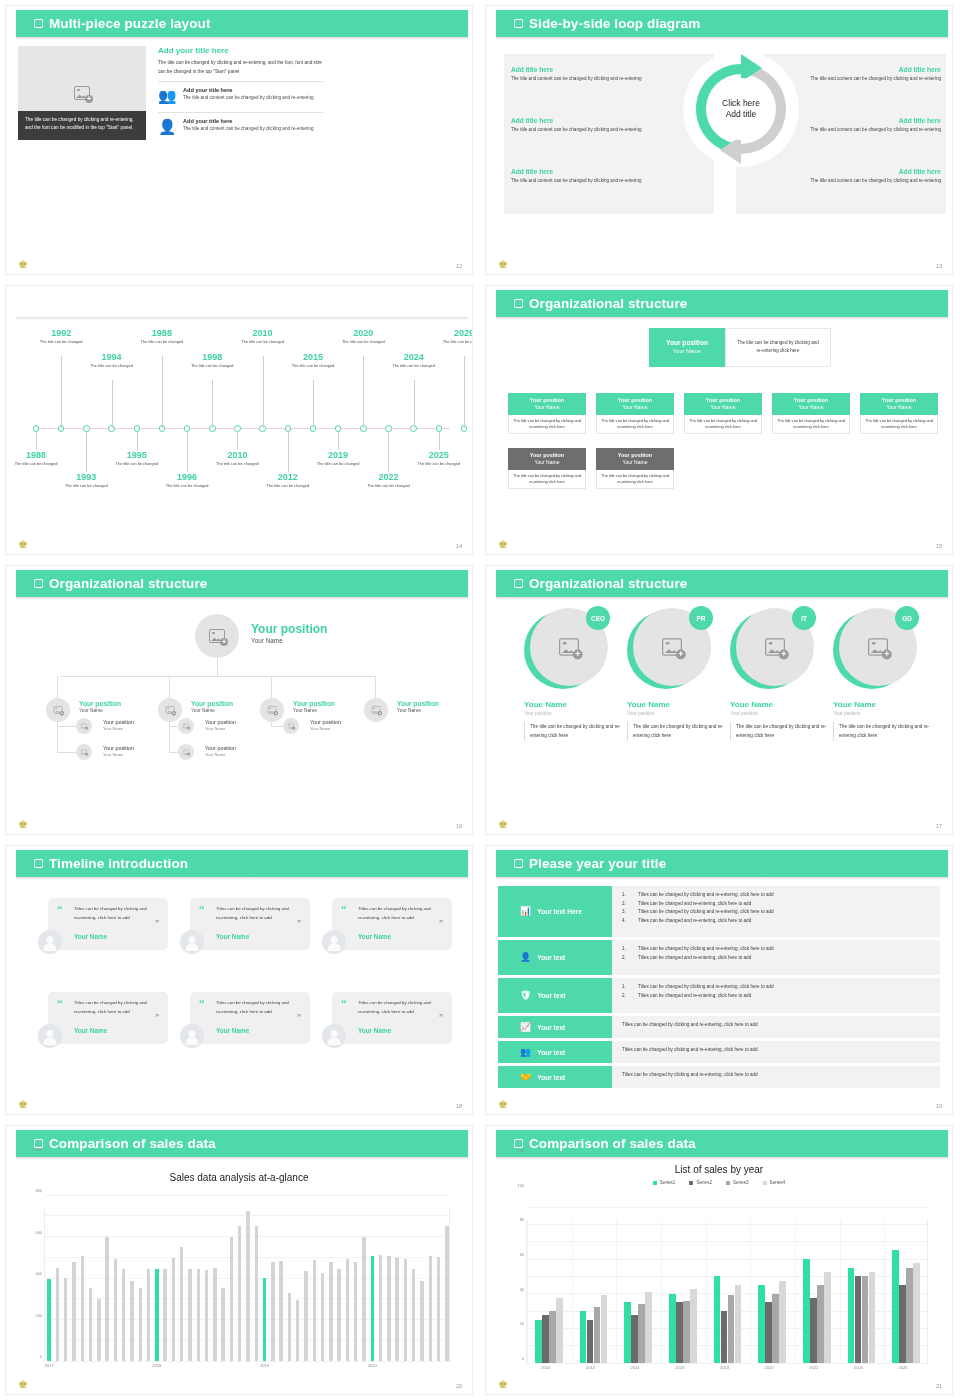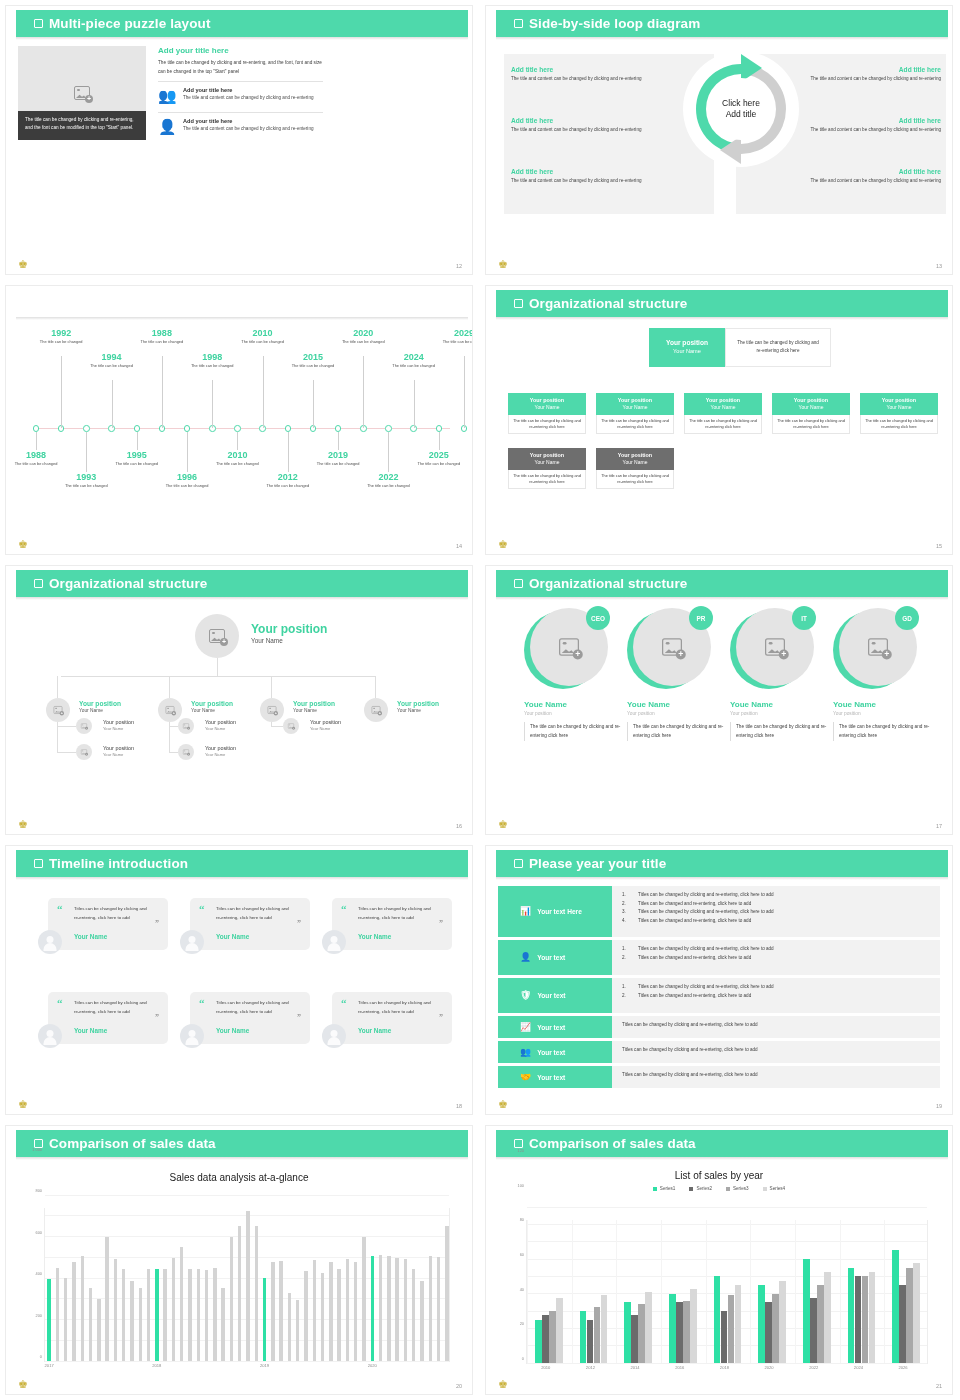--- a/index.html
+++ b/index.html
@@ -887,21 +887,21 @@
   </div>
 
   <div class="slide">
     <div class="card">
       <div class="hdr">
         <span class="sq"></span>
         <span class="ttl">Comparison of sales data</span>
       </div>
       <div class="hdr-shadow"></div>
       <div class="body">
-        <div class="ch-title" style="margin-top:10px;">List of sales by year</div>
+        <div class="ch-title" style="margin-top:4px;">List of sales by year</div>
         <div class="ch-legend" id="s21-legend">
             <div class="it">
               <span class="sw" style="background:#2ee0a5"></span>
               <span>Series1</span>
             </div>
             <div class="it">
               <span class="sw" style="background:#6b6b6b"></span>
               <span>Series2</span>
             </div>
             <div class="it">

